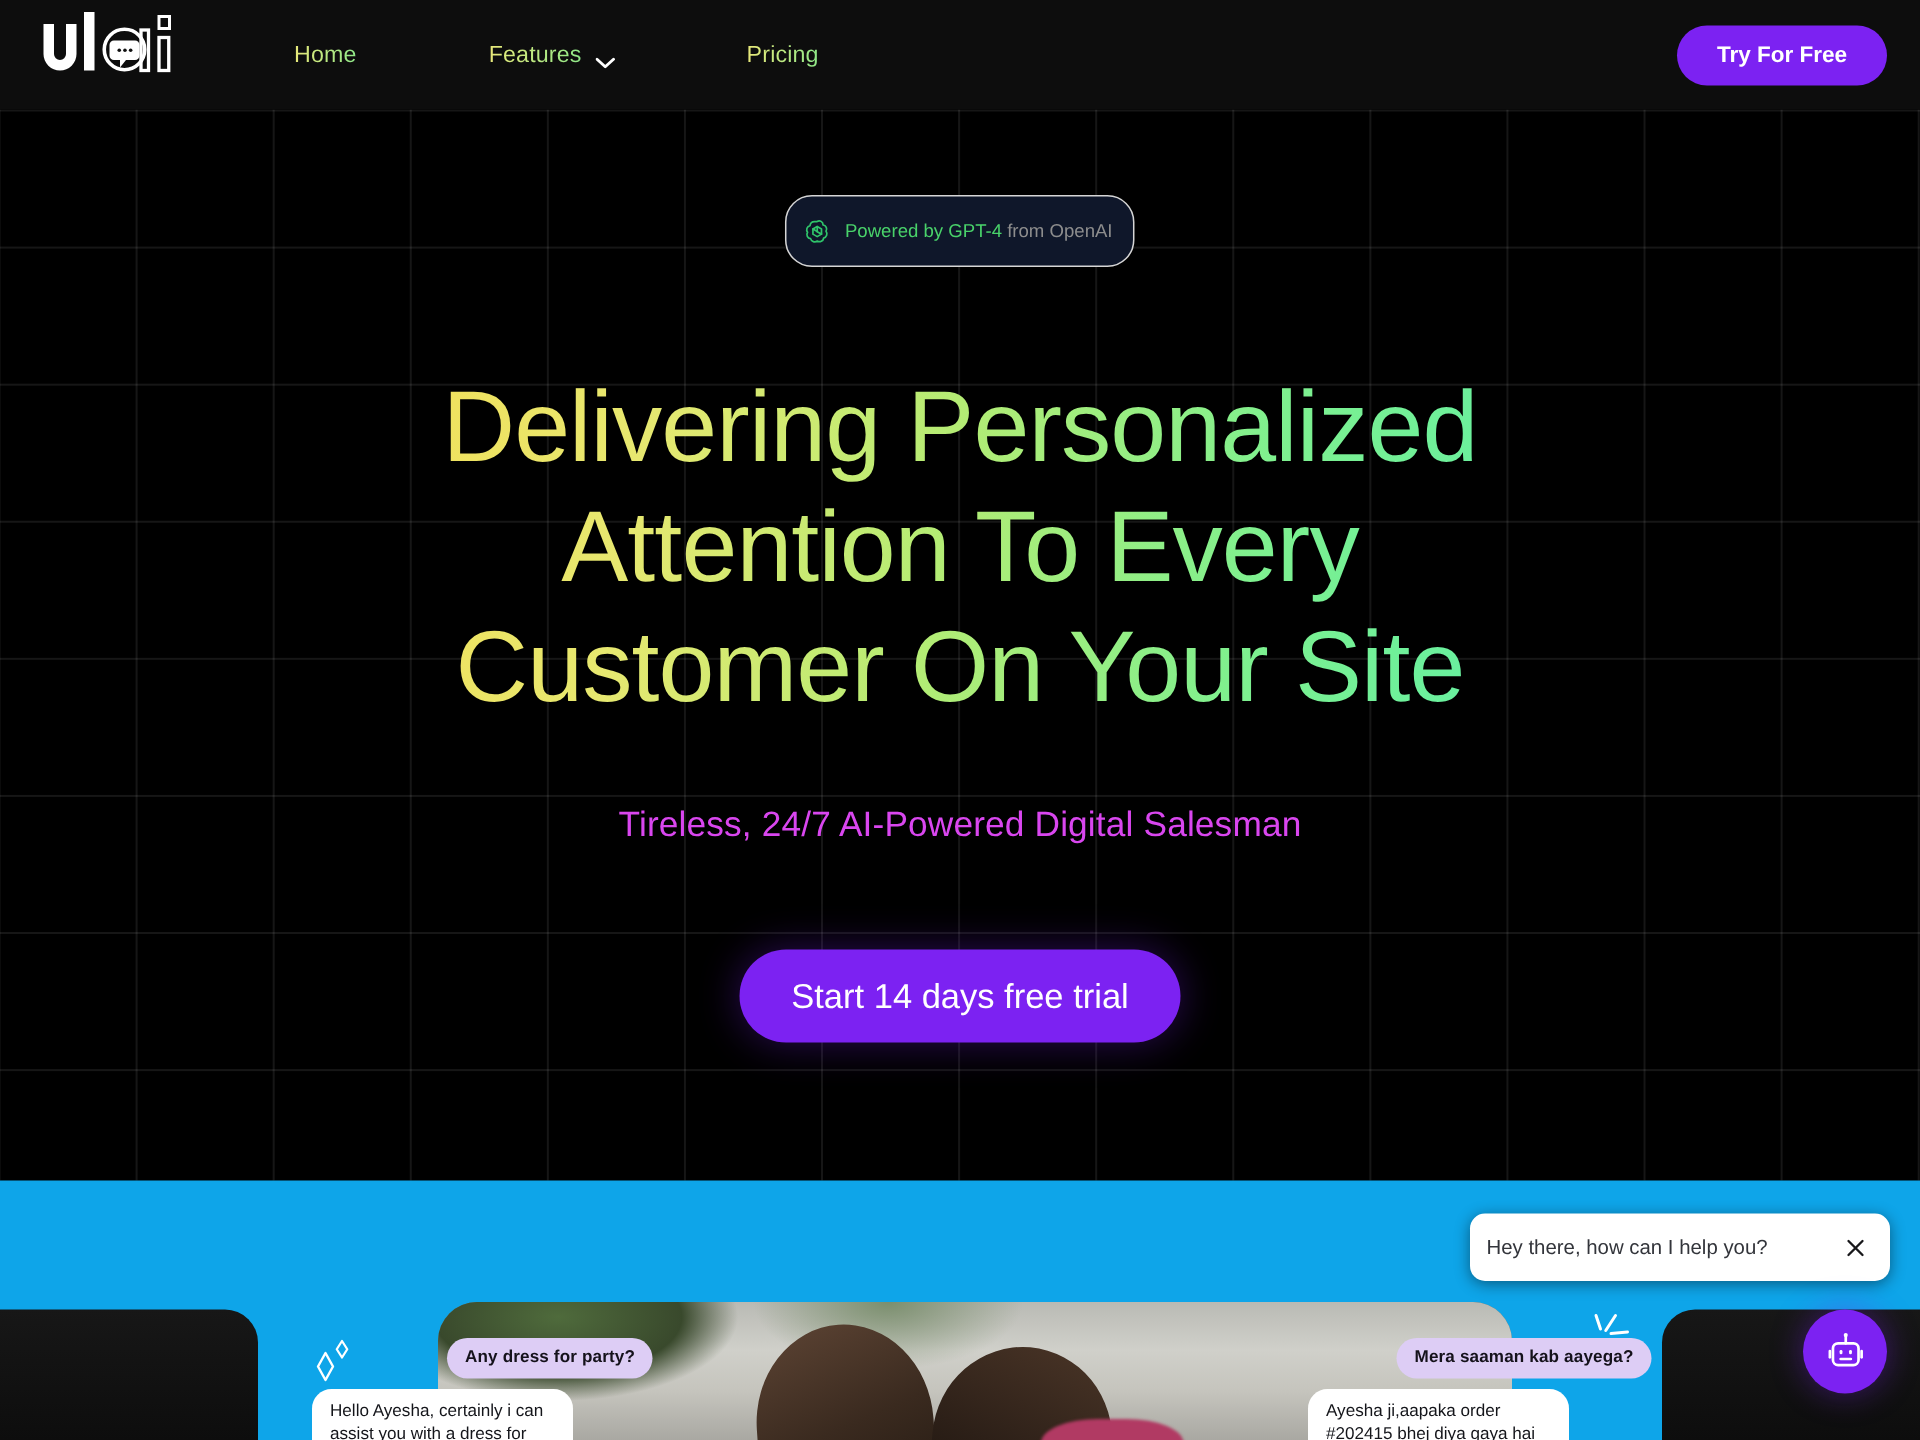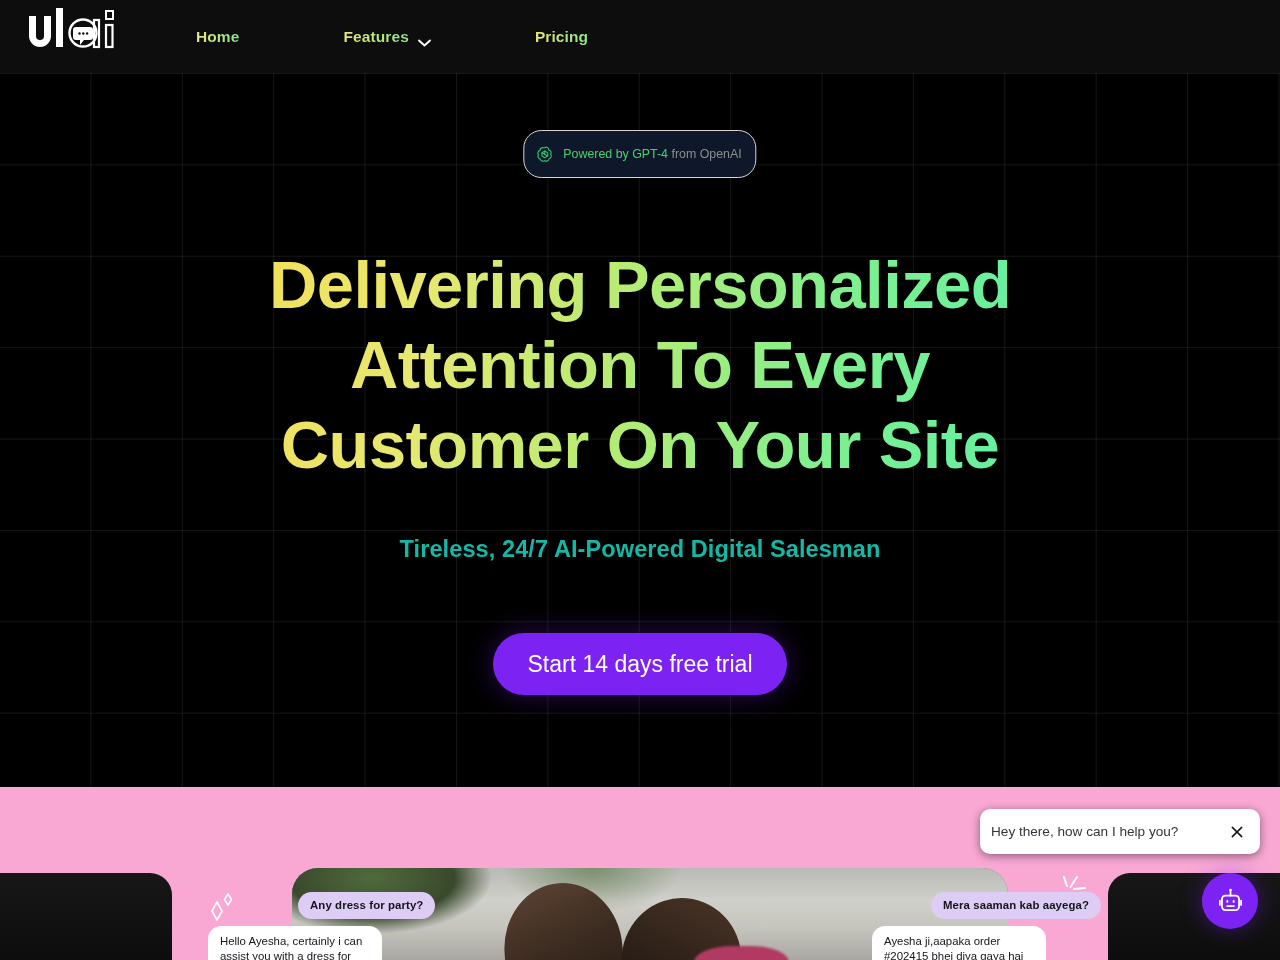--- a/index.html
+++ b/index.html
@@ -39,22 +39,21 @@
   }
   .logo {
     position: absolute; left: 26px; top: 6px;
     width: 102px; height: 52px;
     display: block;
   }
   .nav {
     position: absolute; left: 196px; top: 0;
     height: 73px;
     display: flex; align-items: center;
-    gap: 16px;
-    font-weight: bold;
+    gap: 0px;
   }
   .nav-link {
     font-size: 15.5px;
     letter-spacing: .1px;
     background: linear-gradient(90deg, #e8e87a 0%, #8ee888 100%);
     -webkit-background-clip: text;
     background-clip: text;
     color: transparent;
     -webkit-text-fill-color: transparent;
     cursor: pointer;
@@ -104,35 +103,35 @@
   .gpt-green { color: #49d26a; }
   .gpt-gray { color: #8d8d8d; }
 
   .headline {
     position: absolute; left: 50%; transform: translateX(-50%);
     top: 172px;
     width: 760px;
     text-align: center;
     font-size: 67px;
     line-height: 80px;
-    font-weight: bold;
+    font-weight: normal;
     letter-spacing: -0.6px;
     background: linear-gradient(100deg, #f2e05a 0%, #e7e870 22%, #b4ec74 48%, #7ef08f 75%, #62f0a3 100%);
     -webkit-background-clip: text;
     background-clip: text;
     color: transparent;
     -webkit-text-fill-color: transparent;
   }
 
   .subhead {
     position: absolute; left: 50%; transform: translateX(-50%);
     top: 463px;
     width: 900px; text-align: center;
-    color: #14b8a6;
-    font-size: 23.5px; font-weight: bold;
+    color: #d946ef;
+    font-size: 23.5px; font-weight: normal;
     letter-spacing: .1px;
   }
 
   .cta {
     position: absolute; left: 50%; transform: translateX(-50%);
     top: 560px;
     width: 294px; height: 62px;
     background: #7c22f2;
     border: none; border-radius: 34px;
     color: #ffffff; font-size: 23px;
@@ -145,21 +144,21 @@
     position: absolute; left: 50%; transform: translateX(-50%);
     top: 716px;
     width: 900px; text-align: center;
     color: #9a9a9a; font-size: 15.4px;
   }
 
   
   .showcase {
     position: absolute; left: 0; top: 787px;
     width: 1280px; height: 173px;
-    background: #f9a8d4;
+    background: #0ea5e9;
     overflow: hidden;
     z-index: 12;
   }
   .photo-card {
     position: absolute; left: 292px; top: 81px;
     width: 716px; height: 92px;
     border-radius: 26px 26px 0 0;
     overflow: hidden;
     background: #6f7468;
   }
@@ -305,20 +304,21 @@
               <path d="M1 1.5 L6.5 6.5 L12 1.5" fill="none" stroke="#ffffff" stroke-width="1.9" stroke-linecap="round" stroke-linejoin="round"></path>
             </svg>
         </span>
       </div>
       <div class="nav-item">
         <span class="nav-link">Pricing</span>
       </div>
     </div>
 
     <div class="actions">
+      <button class="btn btn-try">Try For Free</button>
     </div>
   </div>
 
   <div class="hero">
 
     <div class="gpt-badge">
       <span class="openai-mark">
         <svg viewBox="0 0 24 24" width="19" height="19">
           <g fill="none" stroke="#2fc46a" stroke-width="1.45" stroke-linejoin="round" stroke-linecap="round">
             <path d="M12 3.4c2.1-1.6 5 .3 4.9 2.9 2.5.3 3.9 3.2 2.5 5.3 1.6 2 .5 5.1-2 5.7-.3 2.6-3.2 3.9-5.3 2.5-2 1.6-5.1.5-5.7-2-2.6-.3-3.9-3.2-2.5-5.3-1.6-2-.5-5.1 2-5.7.3-2 1.9-3.4 3.8-3.4.8 0 1.6.3 2.3 0z"></path>

